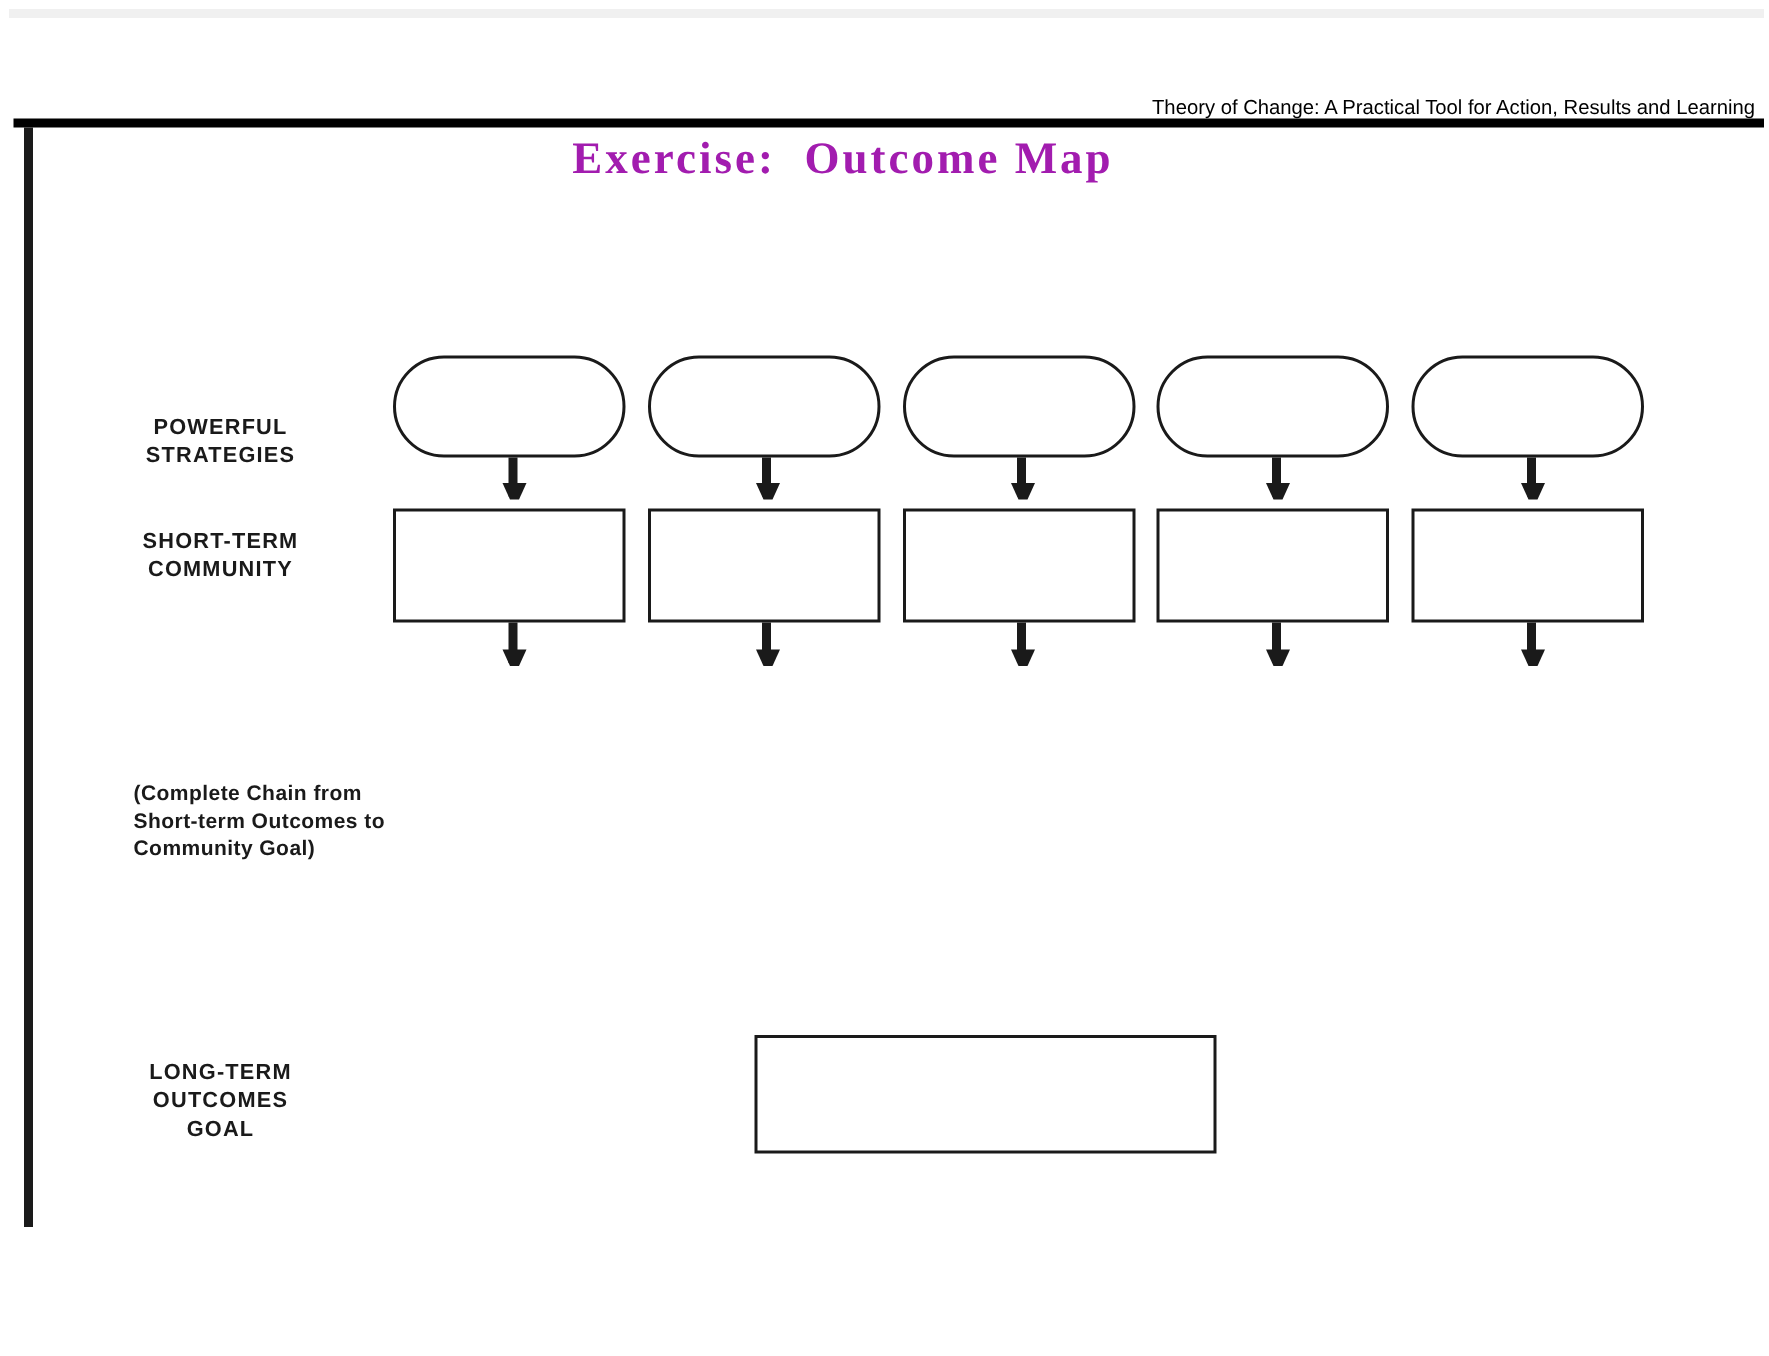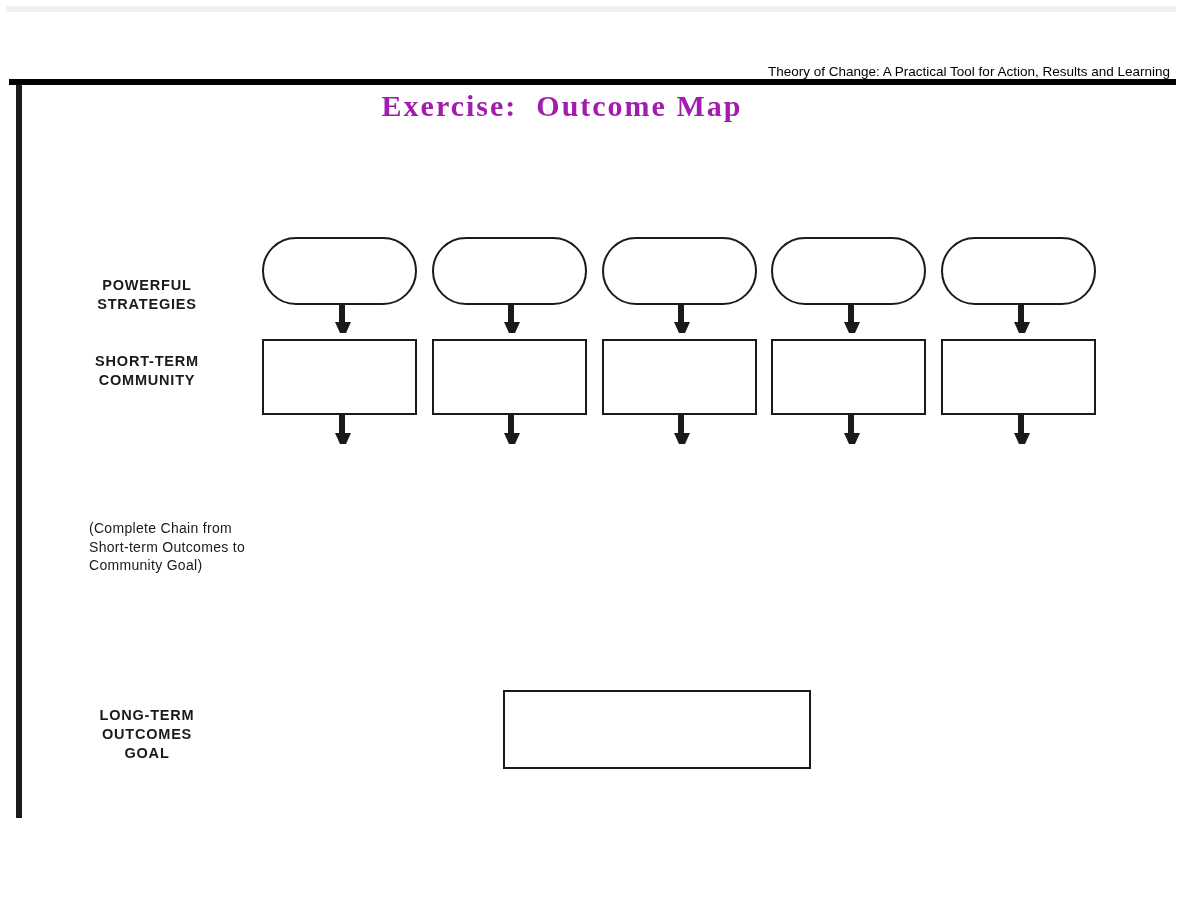--- a/index.html
+++ b/index.html
@@ -78,21 +78,21 @@
   .label-strategies { top: 251px; margin-top: 16px; }
   .label-outcomes   { top: 343px; }
   .label-goal       { top: 697px; }
 
   .chain-note {
     position: absolute;
     left: 80px;
     top: 510px;
     width: 210px;
     text-align: left;
-    font-weight: normal;
+    font-weight: bold;
     font-size: 14px;
     line-height: 18.5px;
     letter-spacing: 0.3px;
     white-space: pre-line;
     color: #1a1a1a;
   }
 
   .columns {
     position: absolute;
     left: 253px;

